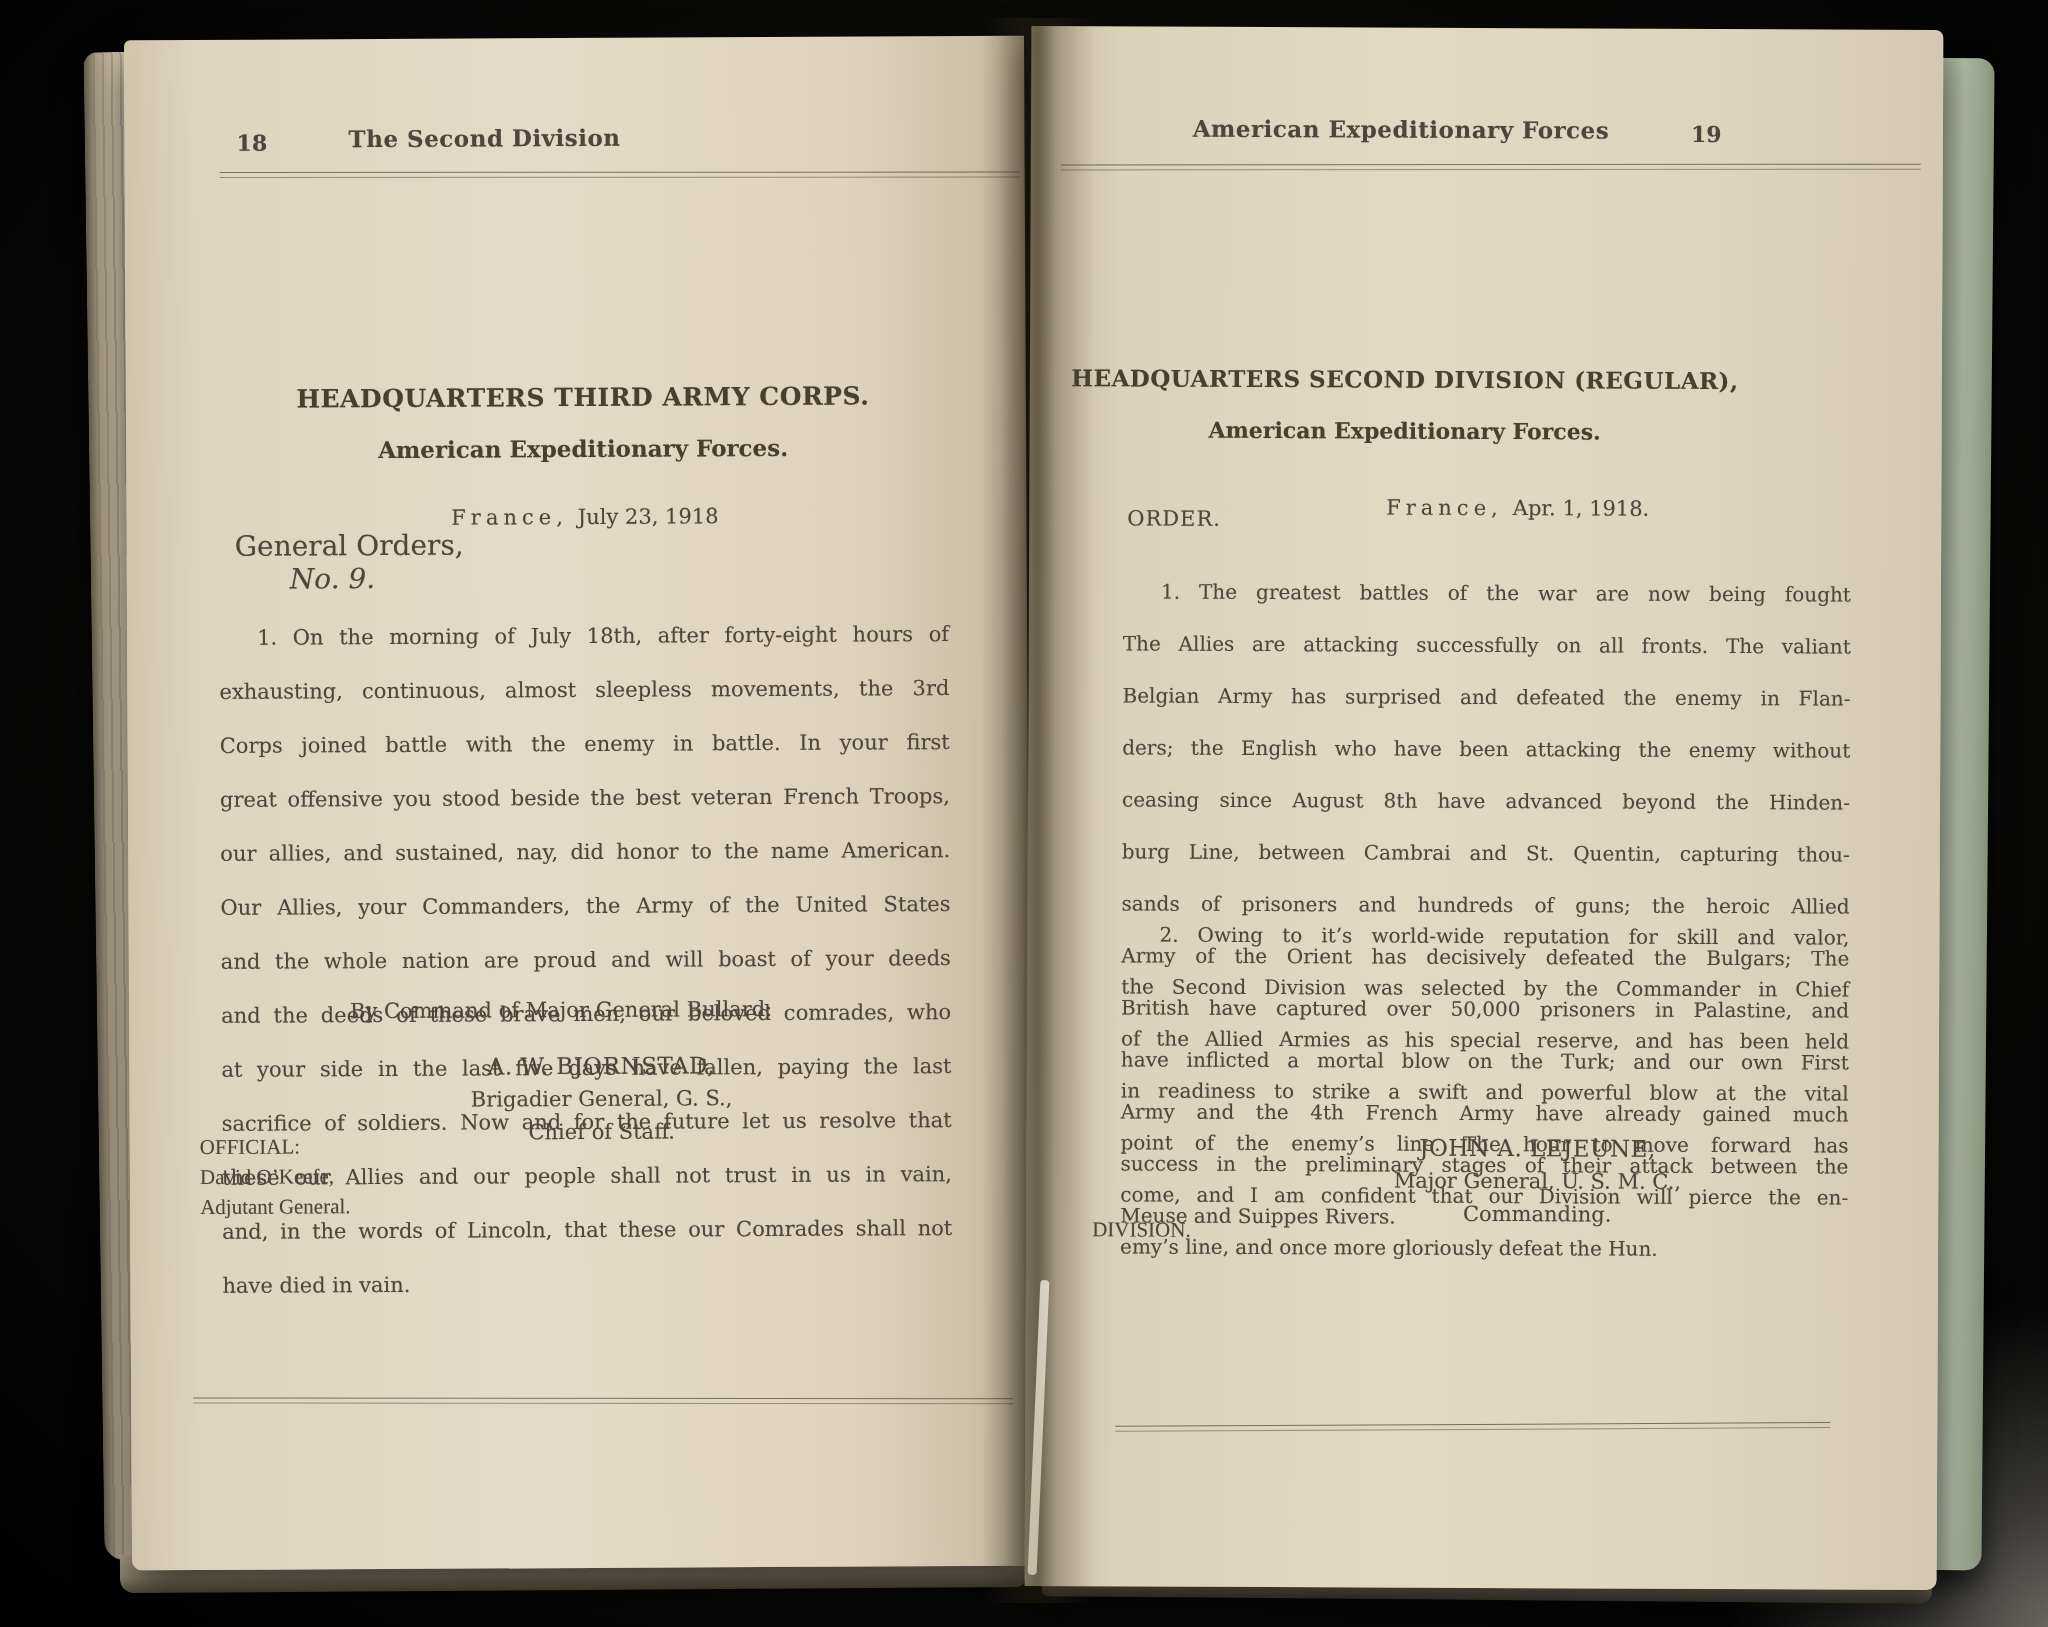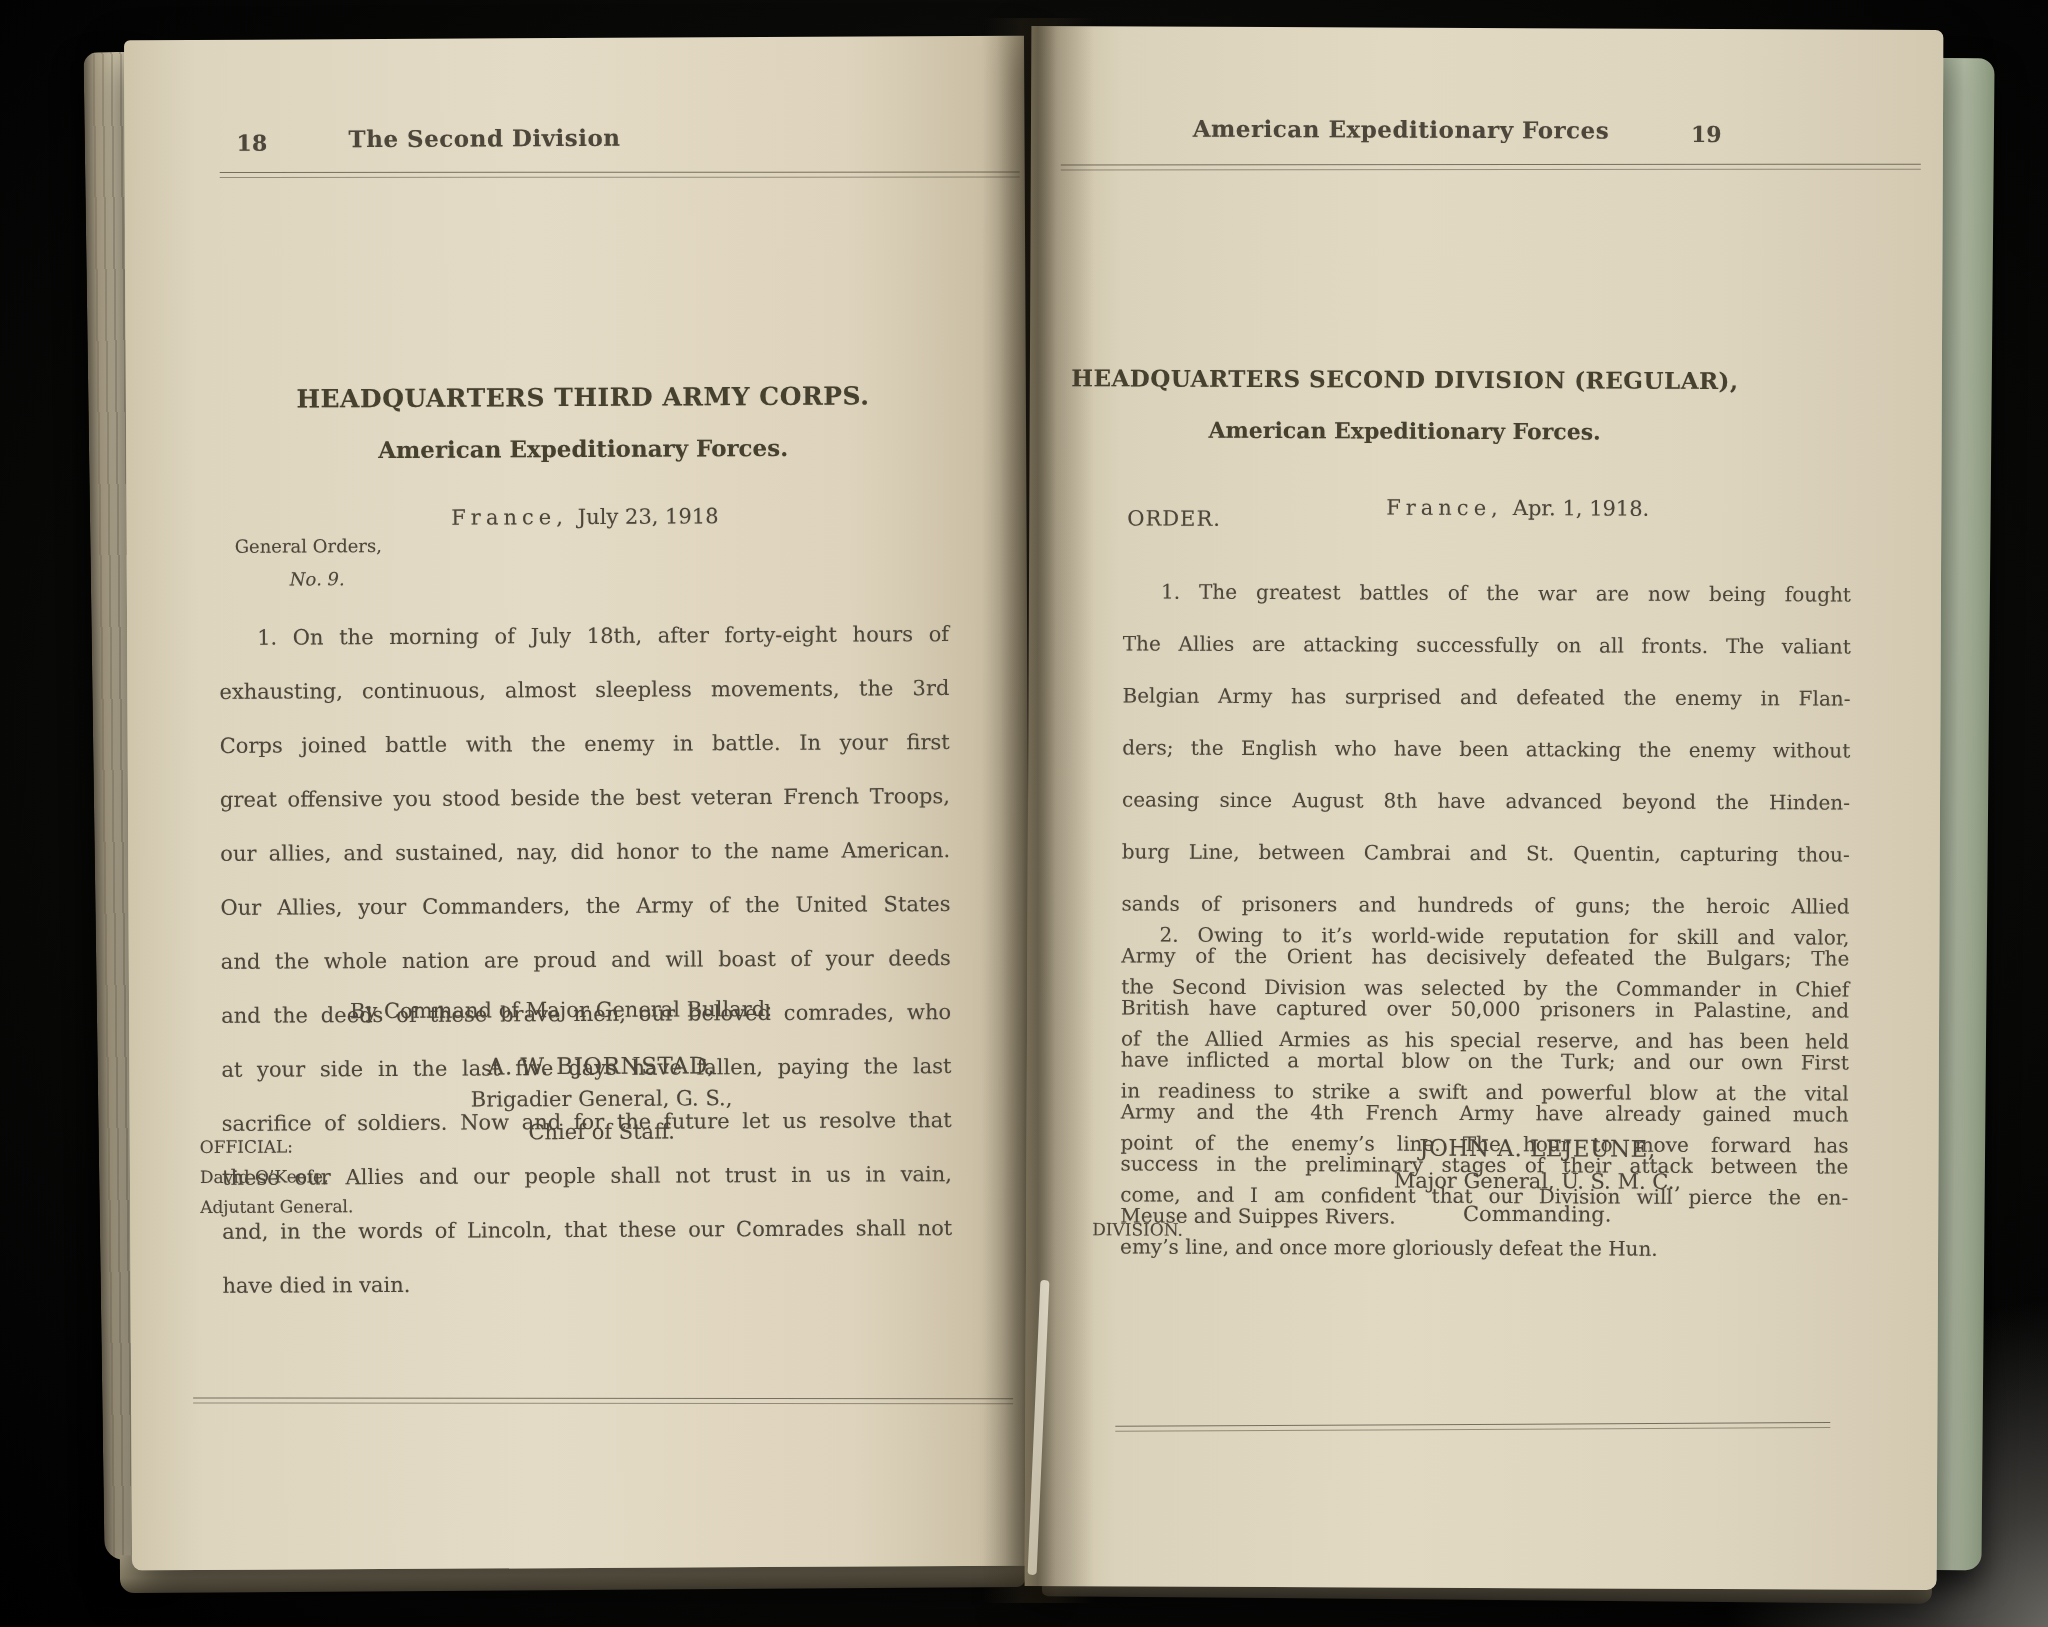--- a/index.html
+++ b/index.html
@@ -71,36 +71,36 @@
   }
 
   .pageno{position:absolute;font-size:22px;font-weight:bold;}
   .runtitle{position:absolute;text-align:center;font-size:23px;font-weight:bold;letter-spacing:.5px;}
   .rule{position:absolute;height:4px;border-top:1px solid rgba(82,76,60,.75);border-bottom:1px solid rgba(82,76,60,.55);}
 
   .org1{position:absolute;text-align:center;font-weight:bold;font-size:25px;letter-spacing:.5px;color:#46402f;}
   .org2{position:absolute;text-align:center;font-weight:bold;font-size:23px;color:#46402f;}
   .dateline{position:absolute;text-align:right;font-size:21px;}
   .dateline .place{letter-spacing:5px;margin-right:10px;}
-  .orders{position:absolute;font-size:18px;line-height:33px;}
+  .orders{position:absolute;font-size:28px;line-height:33px;}
   .orders .l2{margin-left:55px;font-style:italic;}
   .order-label{position:absolute;font-size:21px;letter-spacing:1px;}
 
   .para{position:absolute;font-size:21px;line-height:27px;}
   .para .tline{text-align:justify;}
   .para .tline::after{content:'';display:inline-block;width:100%;height:0;}
   .para .tline:first-child{text-indent:38px;}
   .para .tline:last-child{text-align:left;}
   .para .tline:last-child::after{content:none;}
   .page-right .para{font-size:20px;line-height:26px;}
 
   .bycommand{position:absolute;text-align:center;font-size:21px;}
   .sig{position:absolute;text-align:center;font-size:21px;line-height:33px;}
   .sig .signame{font-size:23px;letter-spacing:.5px;}
-  .official{position:absolute;font-size:17px;line-height:30px;}
+  .official{position:absolute;font-size:21px;line-height:30px;font-family:Liberation Serif, serif;}
 
   
   .lp-pageno{left:112px;top:90px;}
   .lp-runtitle{left:40px;top:86px;width:640px;}
   .lp-headrule{top:134px;left:95px;width:800px;transform:rotate(.25deg);}
   .lp-org1{top:345px;left:92px;width:730px;}
   .lp-org2{top:397px;left:92px;width:730px;}
   .lp-dateline{top:467px;left:92px;width:500px;}
   .lp-orders{top:490px;left:108px;}
   .lp-body{top:585px;left:92px;width:730px;}

